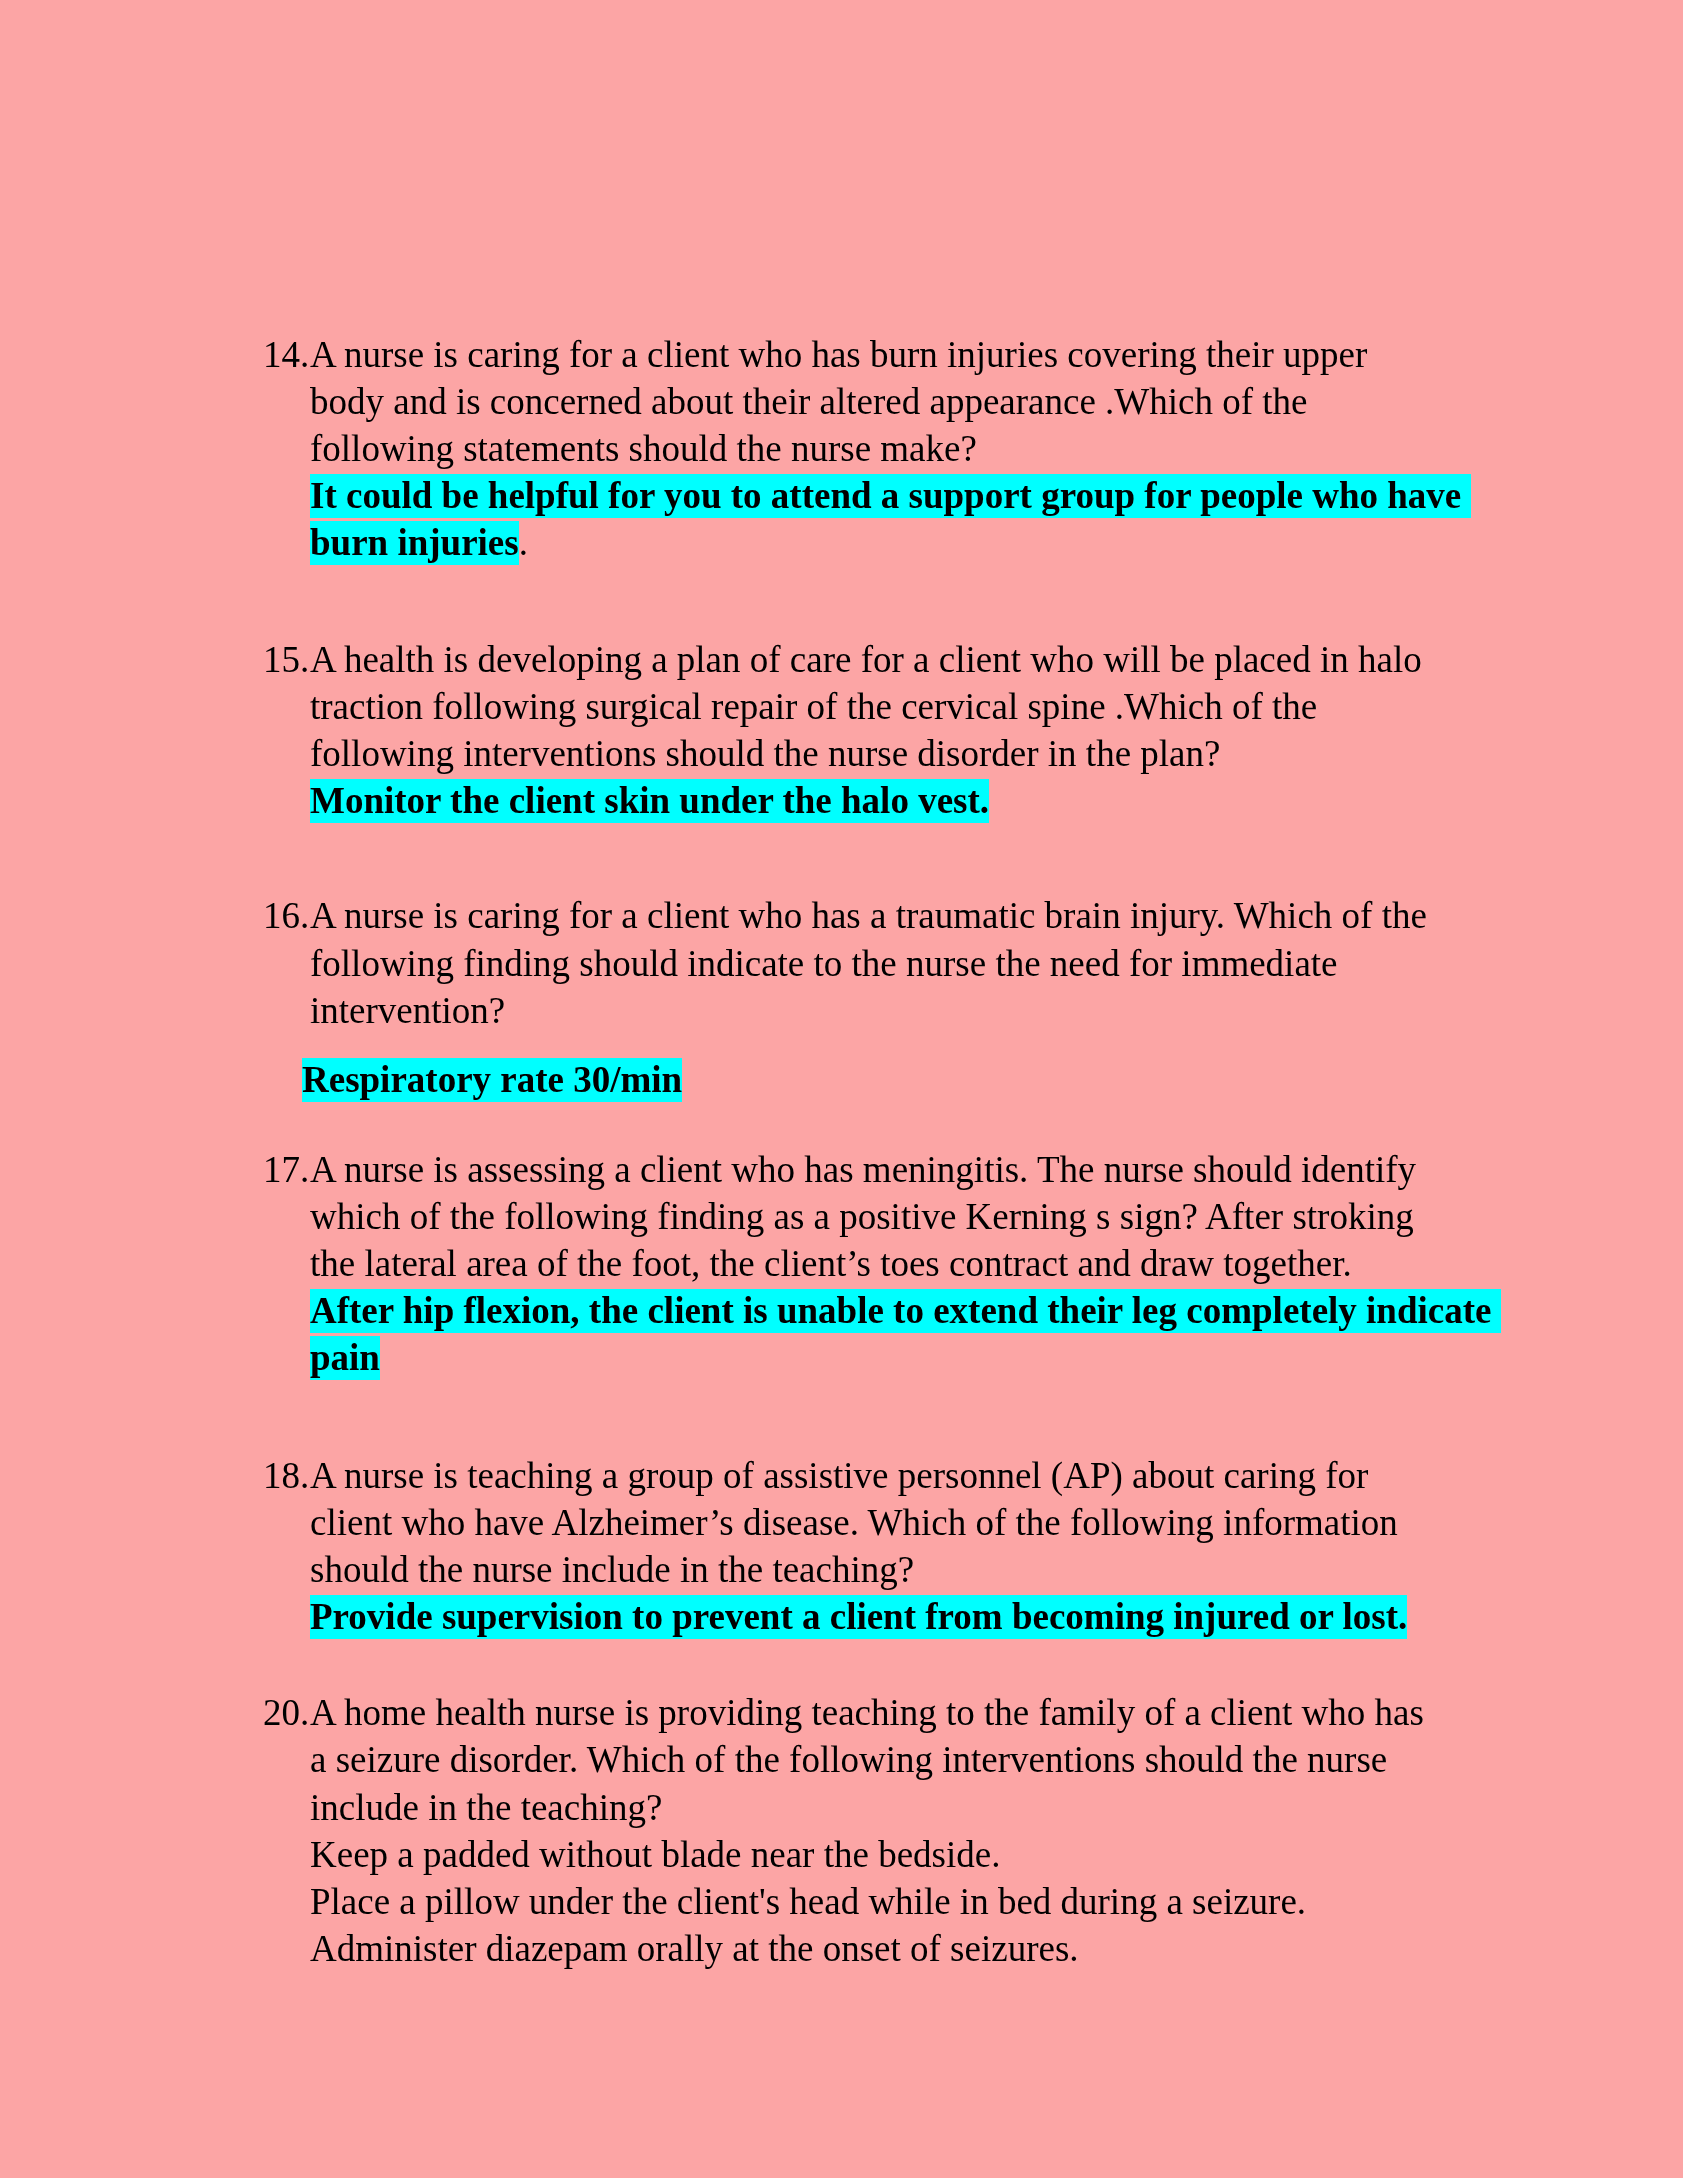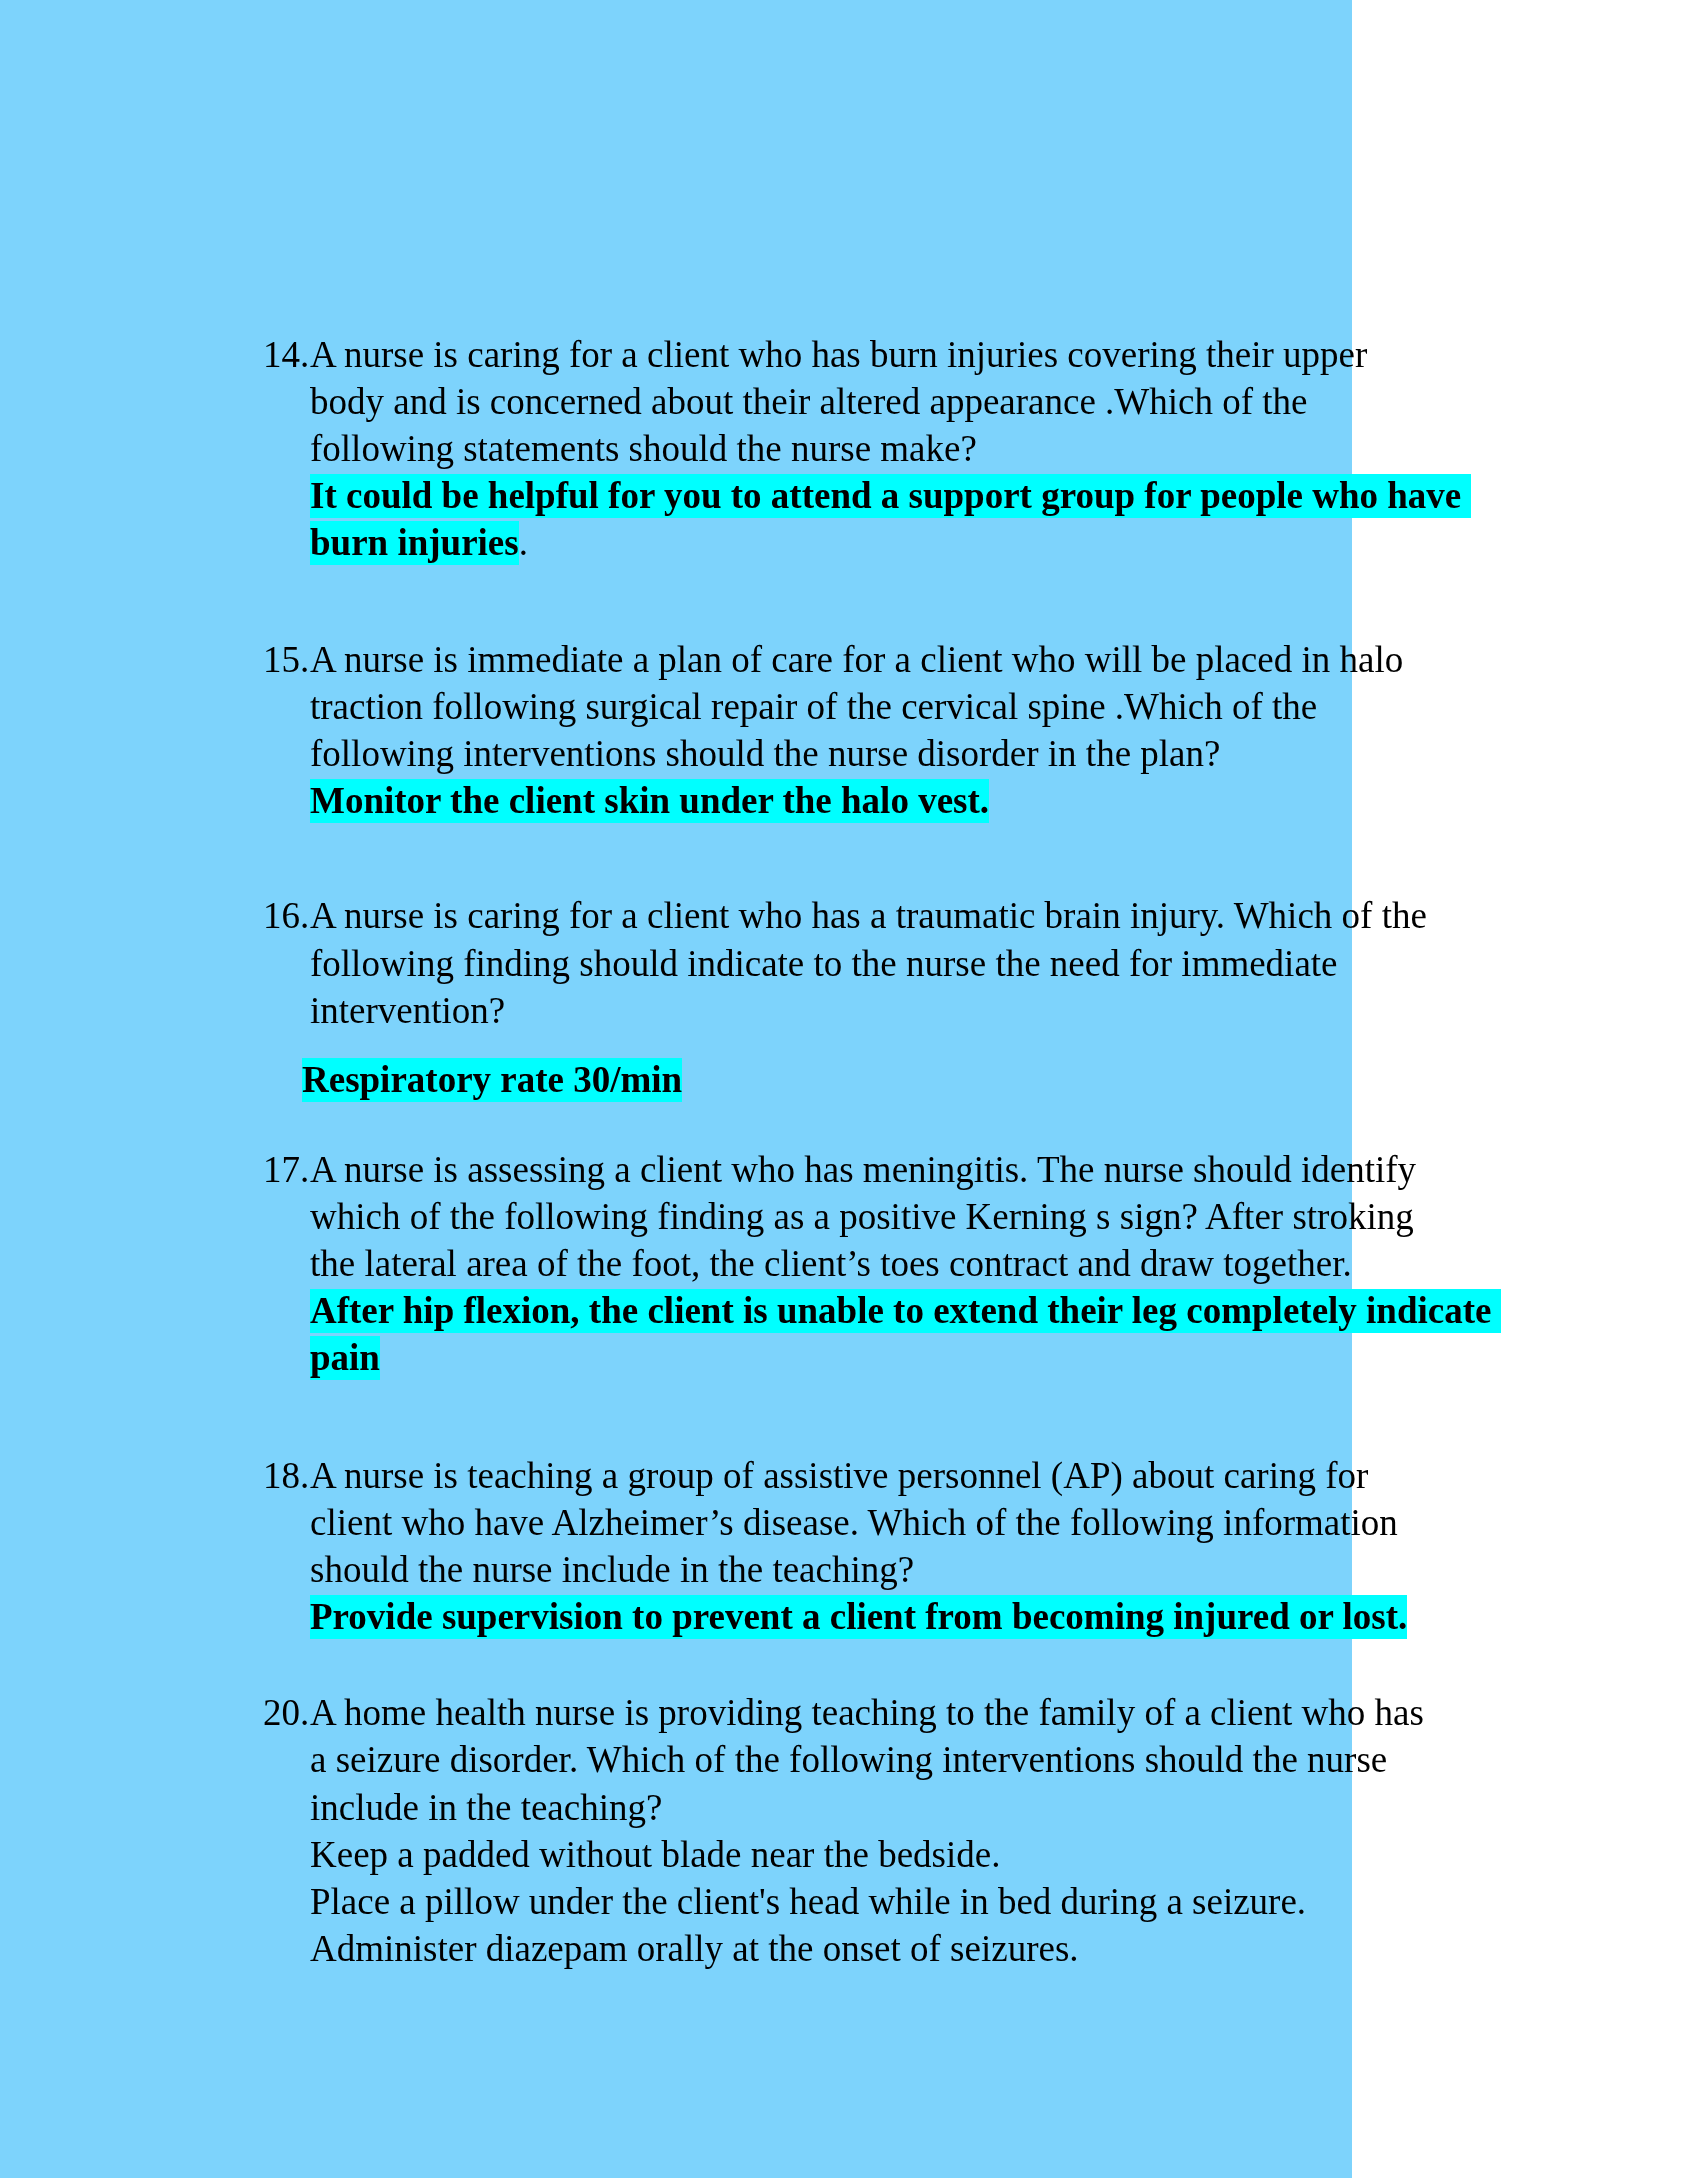--- a/index.html
+++ b/index.html
@@ -11,23 +11,23 @@
     width: 1683px;
     height: 2178px;
     position: relative;
     overflow: hidden;
     font-family: "Liberation Serif", "DejaVu Serif", serif;
     color: #000000;
   }
   .page {
     position: absolute;
     left: 0; top: 0;
-    width: 1352px;
+    width: 1683px;
     height: 2178px;
-    background: #7dd3fc;
+    background: #fca5a5;
   }
   .line {
     position: absolute;
     left: 310px;
     height: 44px;
     line-height: 44px;
     font-size: 37px;
     white-space: pre;
     letter-spacing: 0;
   }
@@ -58,21 +58,21 @@
     <div class="num" style="top:333px">14.</div>
     <div class="line" style="top:333px">A nurse is caring for a client who has burn injuries covering their upper</div>
     <div class="line" style="top:380px">body and is concerned about their altered appearance .Which of the</div>
     <div class="line" style="top:427px">following statements should the nurse make?</div>
     <div class="line" style="top:474px"><span class="hl">It could be helpful for you to attend a support group for people who have </span></div>
     <div class="line" style="top:521px"><span class="hl">burn injuries</span><span>.</span></div>
   </div>
 
   <div>
     <div class="num" style="top:638px">15.</div>
-    <div class="line" style="top:638px">A nurse is immediate a plan of care for a client who will be placed in halo</div>
+    <div class="line" style="top:638px">A health is developing a plan of care for a client who will be placed in halo</div>
     <div class="line" style="top:685px">traction following surgical repair of the cervical spine .Which of the</div>
     <div class="line" style="top:732px">following interventions should the nurse disorder in the plan?</div>
     <div class="line" style="top:779px"><span class="hl">Monitor the client skin under the halo vest.</span></div>
   </div>
 
   <div>
     <div class="num" style="top:894px">16.</div>
     <div class="line" style="top:894px">A nurse is caring for a client who has a traumatic brain injury. Which of the</div>
     <div class="line" style="top:942px">following finding should indicate to the nurse the need for immediate</div>
     <div class="line" style="top:989px">intervention?</div>

